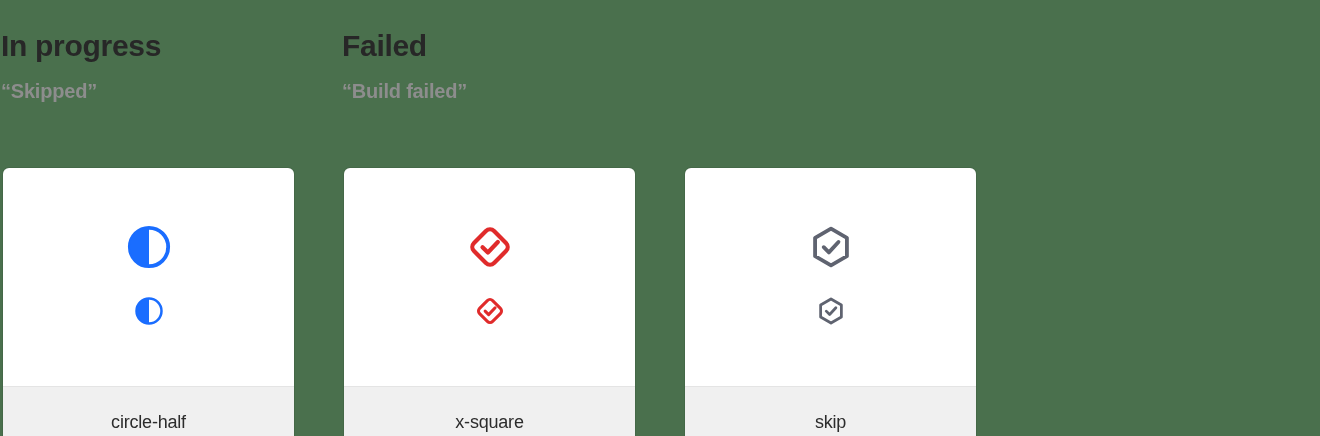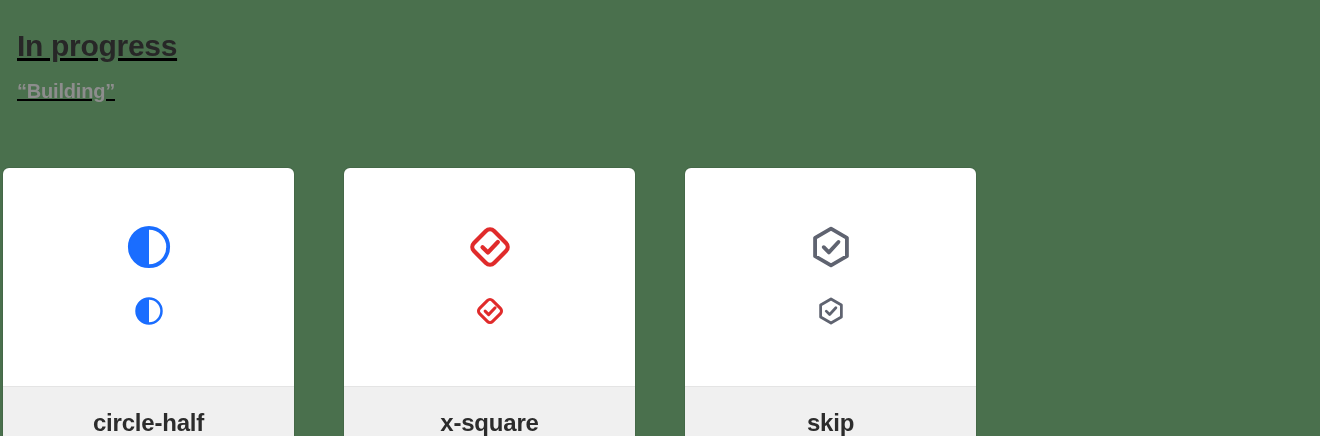--- a/index.html
+++ b/index.html
@@ -18,23 +18,22 @@
     position: absolute;
     inset: 0;
     display: flex;
   }
   .column {
     width: 341px;
     position: relative;
     box-sizing: border-box;
   }
   .col-head {
-    padding-left: 17px;
+    padding-left: 1px;
     padding-top: 31px;
-    text-decoration: underline;
   }
   .col-title {
     font-size: 30px;
     font-weight: bold;
     color: #272727;
     letter-spacing: -0.3px;
     line-height: 1.0;
     margin: 0;
     white-space: nowrap;
   }
@@ -83,55 +82,59 @@
   .card-footer {
     height: 71px;
     flex: 0 0 71px;
     background: #f0f0f0;
     display: flex;
     align-items: center;
     justify-content: center;
     border-top: 1px solid #e4e4e4;
   }
   .card-footer-label {
-    font-size: 24px;
-    font-weight: bold;
+    font-size: 18px;
+    font-weight: normal;
     color: #2c2c2c;
     letter-spacing: -0.2px;
   }
 </style>
 </head>
 <body>
 
 <div class="grid">
 
   <div class="column">
     <div class="col-head">
       <div class="col-title">In progress</div>
-      <div class="col-sub">“Building”</div>
+      <div class="col-sub">“Skipped”</div>
     </div>
     <div class="card">
       <div class="card-body">
         <svg class="icon-big" viewBox="0 0 24 24">
           <circle cx="12" cy="12" r="10" fill="#ffffff" stroke="#1a6dff" stroke-width="2"></circle>
           <path d="M12 2 A10 10 0 0 0 12 22 Z" fill="#1a6dff"></path>
         </svg>
         <svg class="icon-small" viewBox="0 0 24 24">
           <circle cx="12" cy="12" r="10" fill="#ffffff" stroke="#1a6dff" stroke-width="2"></circle>
           <path d="M12 2 A10 10 0 0 0 12 22 Z" fill="#1a6dff"></path>
         </svg>
       </div>
       <div class="card-footer">
         <span class="card-footer-label">circle-half</span>
       </div>
     </div>
   </div>
 
 
   <div class="column">
+    <div class="col-head">
+      <div class="col-title">Failed</div>
+      <div class="col-sub">“Build failed”</div>
+    </div>
     <div class="card">
       <div class="card-body">
         <svg class="icon-big" viewBox="0 0 24 24">
           <g transform="rotate(45 12 12)">
             <rect x="4.6" y="4.6" width="14.8" height="14.8" rx="3" ry="3" fill="none" stroke="#e02b2b" stroke-width="2.2"></rect>
           </g>
           <path d="M8.1 12.1 L10.9 14.9 L16.1 9.4" fill="none" stroke="#e02b2b" stroke-width="2.2" stroke-linecap="round" stroke-linejoin="round"></path>
         </svg>
         <svg class="icon-small" viewBox="0 0 24 24">
           <g transform="rotate(45 12 12)">

